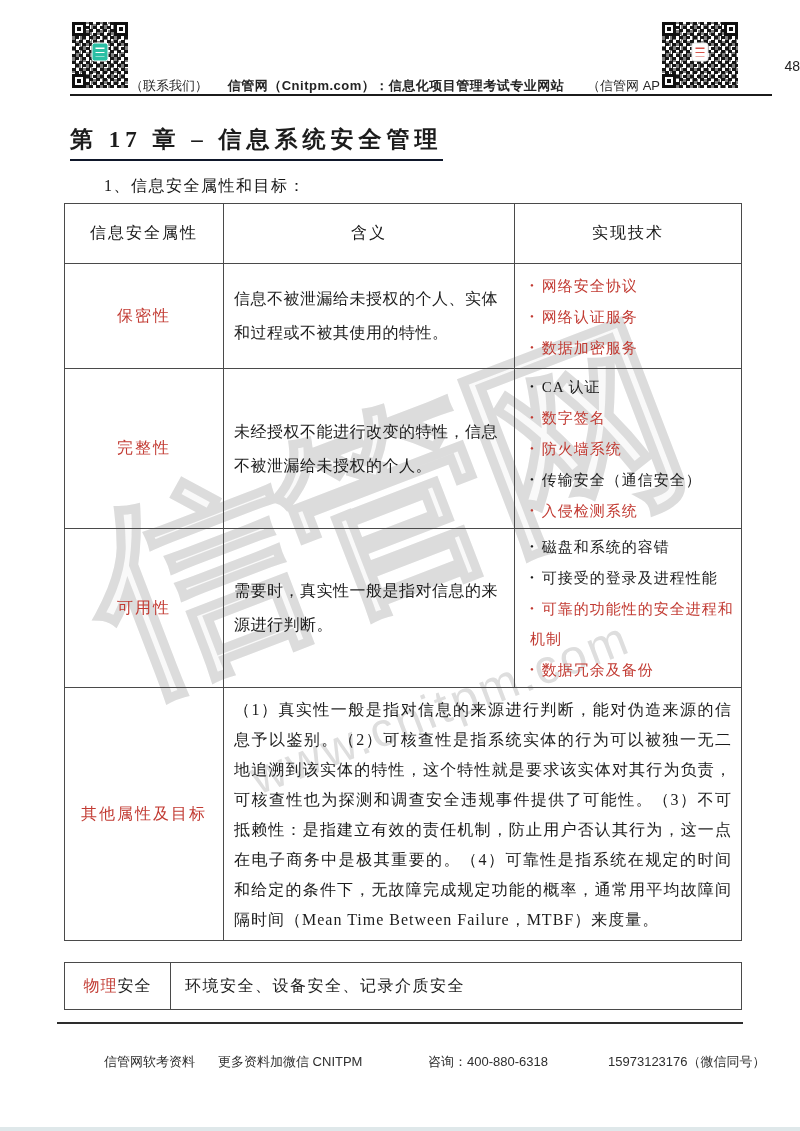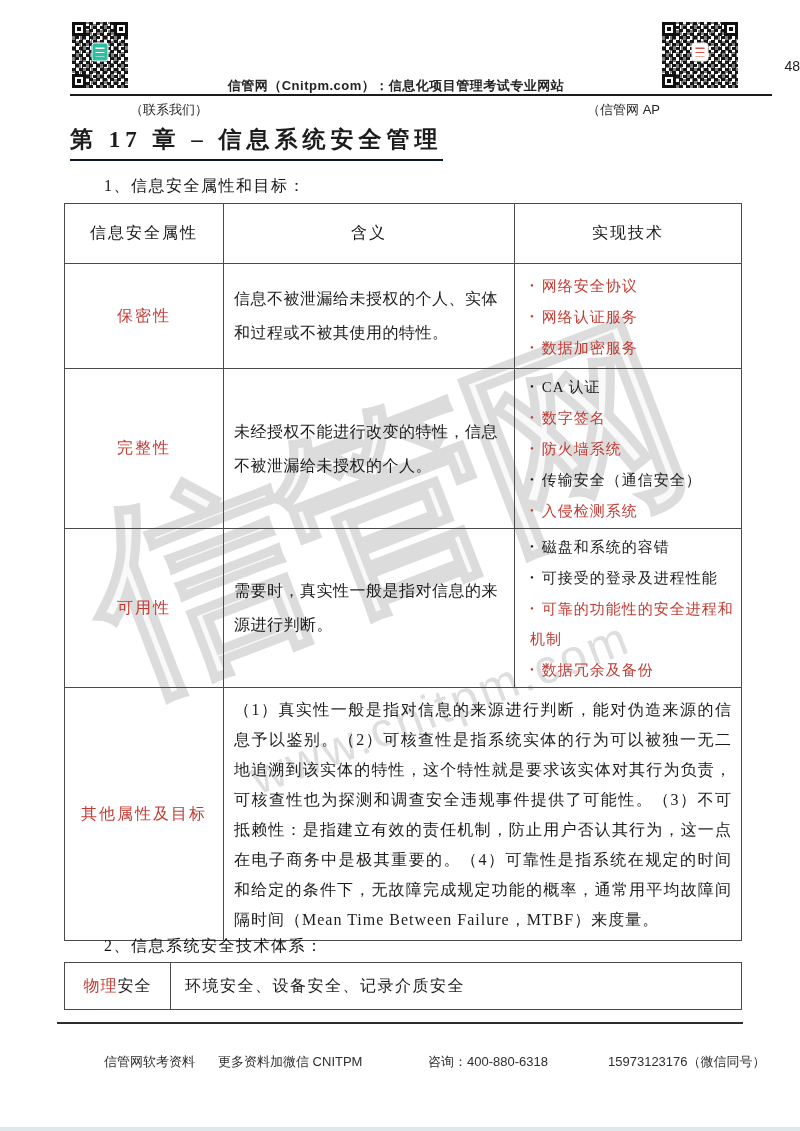--- a/index.html
+++ b/index.html
@@ -29,21 +29,21 @@
   .finder::after{content:"";position:absolute;inset:2px;background:#101010;}
   .f-tl{left:0;top:0;} .f-tr{right:0;top:0;} .f-bl{left:0;bottom:0;}
   .qr-logo{position:absolute;left:50%;top:46%;transform:translate(-50%,-50%);
     width:17px;height:19px;border-radius:3px;}
   .logo-teal{background:#2bbfa4;border:1px solid #fff;}
   .logo-teal::after{content:"";position:absolute;inset:4px 3px;
     background:repeating-linear-gradient(#fff 0 1.5px, transparent 1.5px 4.5px);}
   .logo-red{background:#fff;border:1px solid #e8e8e8;}
   .logo-red::after{content:"";position:absolute;inset:4px 3px;
     background:repeating-linear-gradient(#d8534a 0 1.5px, transparent 1.5px 4.5px);}
-  .qr-caption{position:absolute;top:77px;font-size:13px;color:#262626;white-space:nowrap;margin-top:24px;}
+  .qr-caption{position:absolute;top:77px;font-size:13px;color:#262626;white-space:nowrap;}
   .cap-left{left:130px;}
   .cap-right{right:140px;}
   .page-num{position:absolute;left:0;right:0;top:58px;text-align:right;font-size:14px;color:#222;}
   .site-line{position:absolute;left:0;right:8px;top:77px;text-align:center;font-size:13px;
     color:#232323;font-weight:600;letter-spacing:0.5px;}
   .header-rule{position:absolute;left:70px;top:94px;width:702px;height:2px;background:#1b1b1b;}
 
   
   .doc-title{position:absolute;left:70px;top:124px;font-size:23px;font-weight:bold;
     letter-spacing:5px;border-bottom:2px solid #0f172a;padding-bottom:4px;z-index:1;}
@@ -163,21 +163,20 @@
     </tr>
     <tr class="r4">
       <td class="attr">其他属性及目标</td>
       <td class="other-text" colspan="2">
         <p>（1）真实性一般是指对信息的来源进行判断，能对伪造来源的信息予以鉴别。（2）可核查性是指系统实体的行为可以被独一无二地追溯到该实体的特性，这个特性就是要求该实体对其行为负责，可核查性也为探测和调查安全违规事件提供了可能性。（3）不可抵赖性：是指建立有效的责任机制，防止用户否认其行为，这一点在电子商务中是极其重要的。（4）可靠性是指系统在规定的时间和给定的条件下，无故障完成规定功能的概率，通常用平均故障间隔时间（Mean Time Between Failure，MTBF）来度量。</p>
       </td>
     </tr>
   </tbody>
     </table>
 
-  <div class="sec-head s2">2、信息系统安全技术体系：</div>
 
   <table class="t2">
     <colgroup>
         <col class="c1">
         <col class="c2">
       </colgroup>
     <tbody>
         <tr>
       <td class="cat">
         <span class="red-part">物理</span><span>安全</span>

